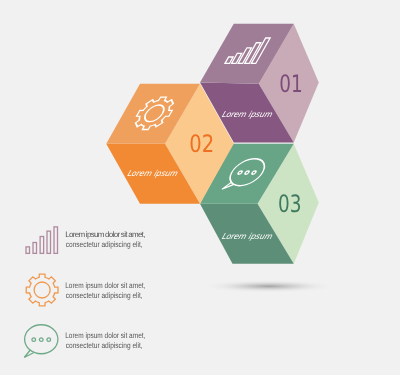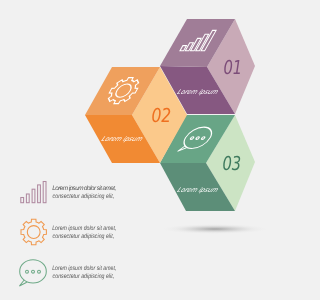--- a/index.html
+++ b/index.html
@@ -1,19 +1,19 @@
 <!DOCTYPE html>
 <html><head>
 <meta charset="utf-8">
 <style>
   html,body{margin:0;padding:0;}
   body{width:300px;height:300px;background:#f1f1f1;overflow:hidden;
        -webkit-font-smoothing:antialiased;
        font-family:"DejaVu Sans",sans-serif;}
-  #stage{position:relative;width:300px;height:253px;font-style:italic;}
+  #stage{position:relative;width:300px;height:253px;}
   svg{display:block;text-rendering:geometricPrecision;}
   .num{font-family:"DejaVu Sans",sans-serif;font-size:19.2px;}
   .cap{font-family:"DejaVu Sans",sans-serif;font-size:6.5px;fill:#ffffff;}
   .legtxt{font-family:"Liberation Sans",sans-serif;font-size:6.4px;fill:#555555;}
 </style>
 </head>
 <body>
 
 <div id="stage">
 <svg width="300" height="300" viewBox="0 0 300 300">

